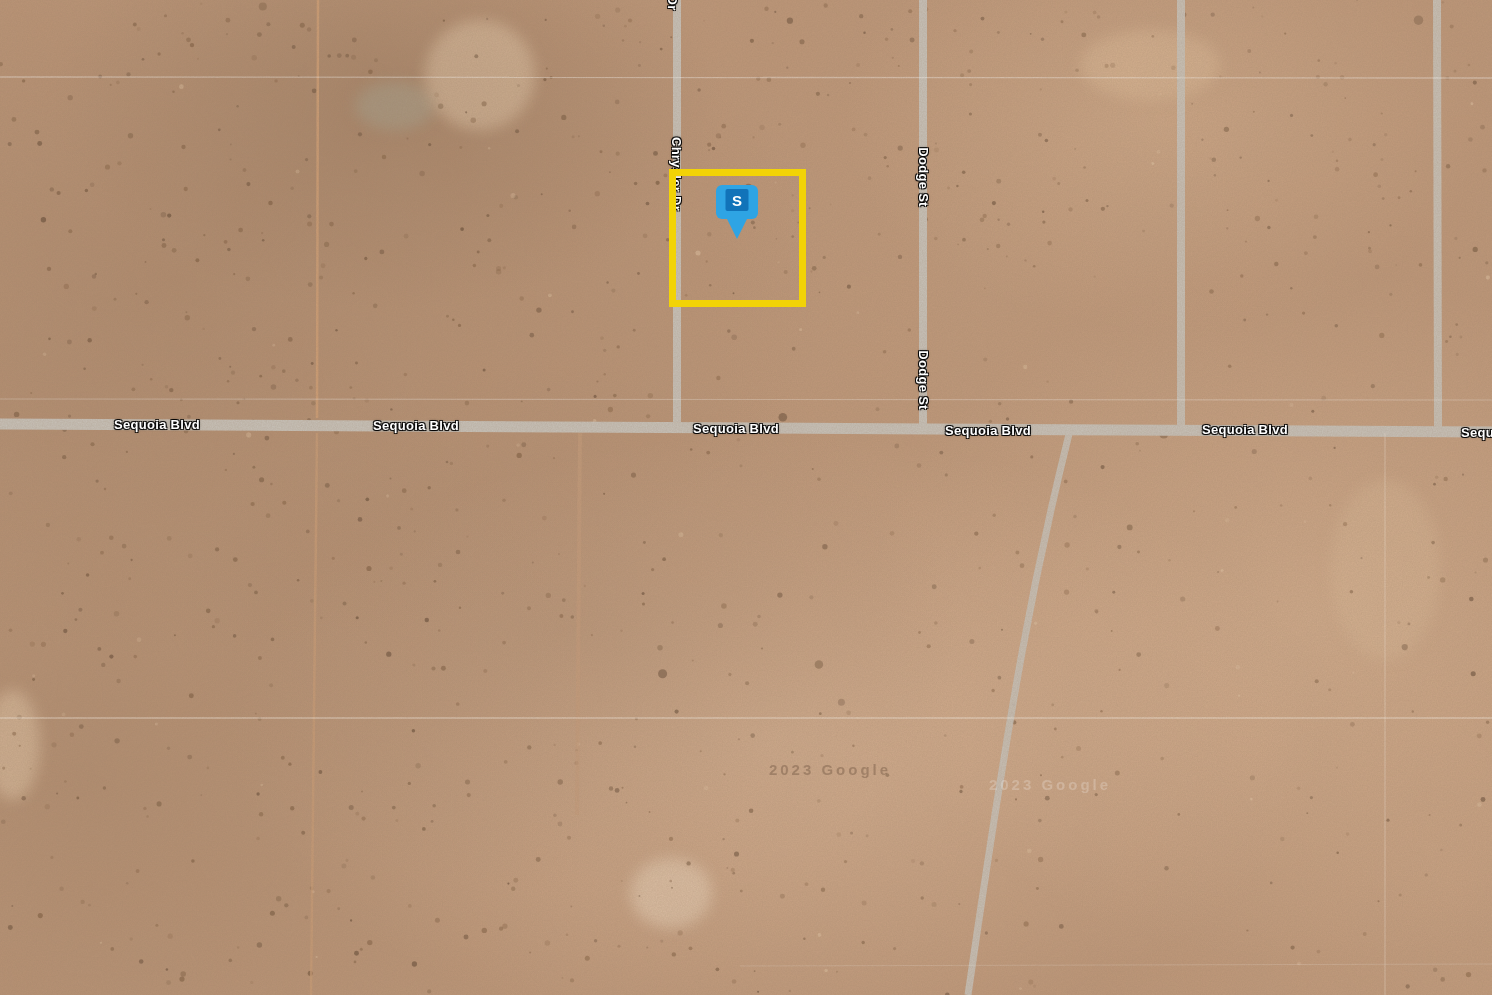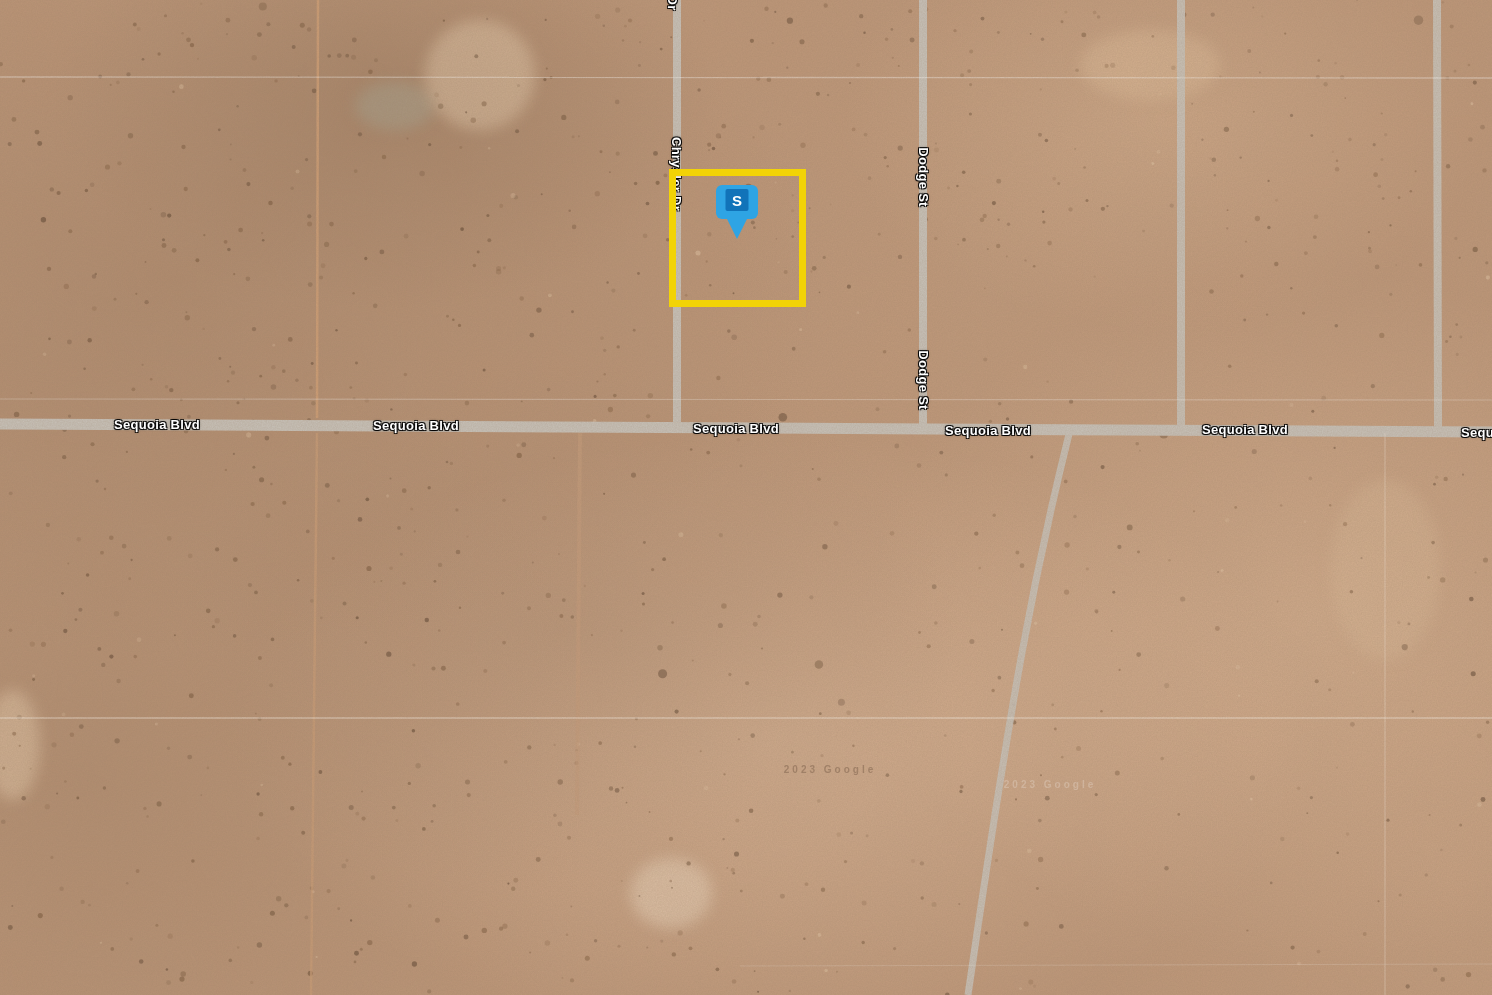--- a/index.html
+++ b/index.html
@@ -24,21 +24,21 @@
   #map > *{pointer-events:none;}
   .layer{position:absolute;left:0;top:0;}
   .patch{position:absolute;border-radius:50%;filter:blur(7px);}
   .noise-svg{position:absolute;left:0;top:0;z-index:4;opacity:.85;}
   #speckles{z-index:2;}
   #lines-svg{z-index:3;}
   .road{stroke:var(--road,#c8c3bb);fill:none;}
 
   .watermark{
     position:absolute;z-index:5;
-    font-weight:700;font-size:10px;letter-spacing:3px;
+    font-weight:700;font-size:15px;letter-spacing:3px;
     transform:translate(-50%,-50%);
     white-space:nowrap;
   }
   .wm-dark{color:rgba(75,52,38,.30);}
   .wm-light{color:rgba(255,255,255,.22);}
 
   .street-label{
     position:absolute;z-index:6;
     font-size:13px;font-weight:700;color:#fff;
     letter-spacing:.3px;white-space:nowrap;

